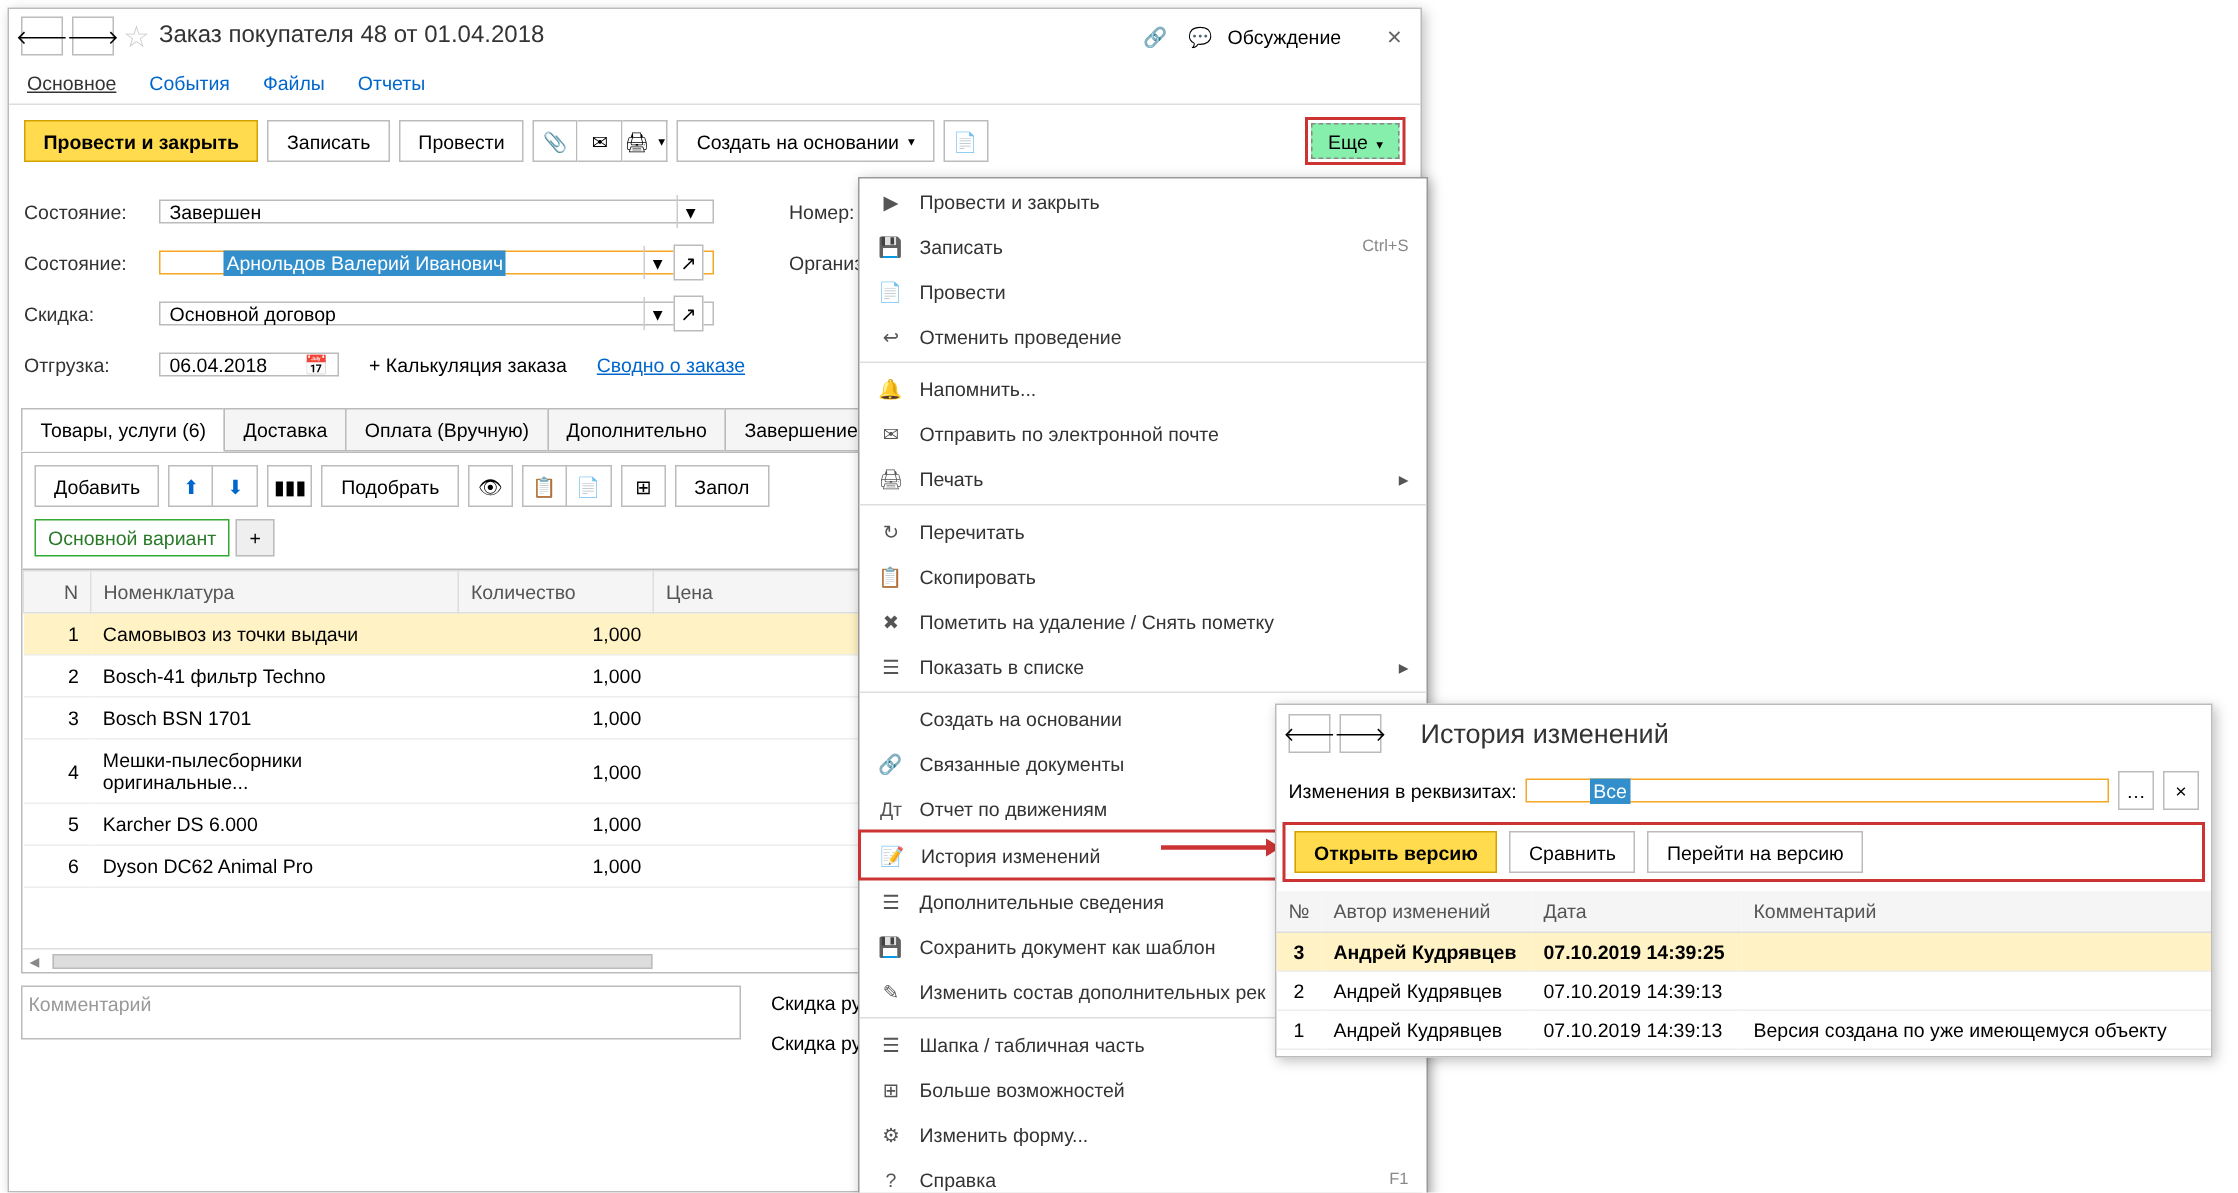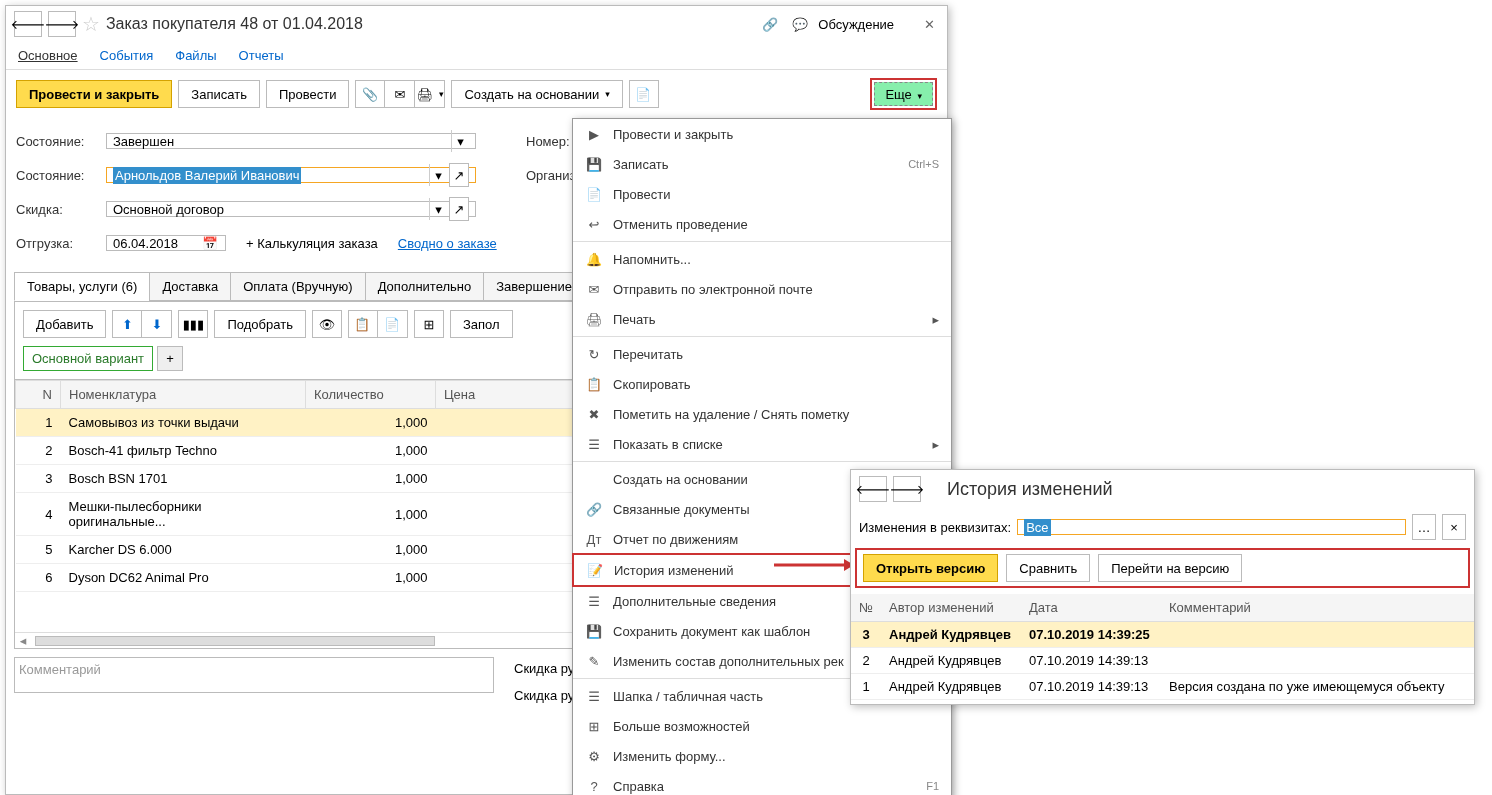--- a/index.html
+++ b/index.html
@@ -37,21 +37,21 @@
 
 .form { padding: 6px 10px; }
 .form-row { display: flex; align-items: center; height: 34px; gap: 10px; }
 .form-label { width: 80px; color: #333; }
 .form-input { height: 16px; border: 1px solid #bbb; padding: 0 6px; background: #fff; display: inline-flex; align-items: center; }
 .form-input.wide { width: 370px; position: relative; }
 .form-input .dd-btn { width: 18px; height: 22px; border-left: 1px solid #ccc; display: inline-flex; align-items: center; justify-content: center; margin-left: auto; }
 .form-input .open-btn { width: 20px; height: 24px; border: 1px solid #bbb; display: inline-flex; align-items: center; justify-content: center; background:#fff; margin-left:2px;}
 .form-row-right { margin-left: 40px; color: #333; }
 .hl { border: 1px solid #f5a623; background: #fff; }
-.hl-text { background: #338fcc; color: #fff; padding: 1px 2px; }
+.hl-text { background: #338fcc; color: #fff; padding: 1px 2px; margin-left: 36px; }
 
 .link { color: #0066cc; text-decoration: underline; cursor: pointer; }
 
 
 .subtabs { display: flex; margin: 6px 8px 0; }
 .subtabs .stab { padding: 6px 12px; border: 1px solid #bbb; background: #f5f5f5; cursor: pointer; margin-right: -1px; }
 .subtabs .stab.active { background: #fff; border-bottom-color: #fff; }
 
 
 .tbl-toolbar { display: flex; align-items: center; gap: 6px; padding: 8px; border: 1px solid #bbb; margin: 0 8px; border-bottom: none; }

